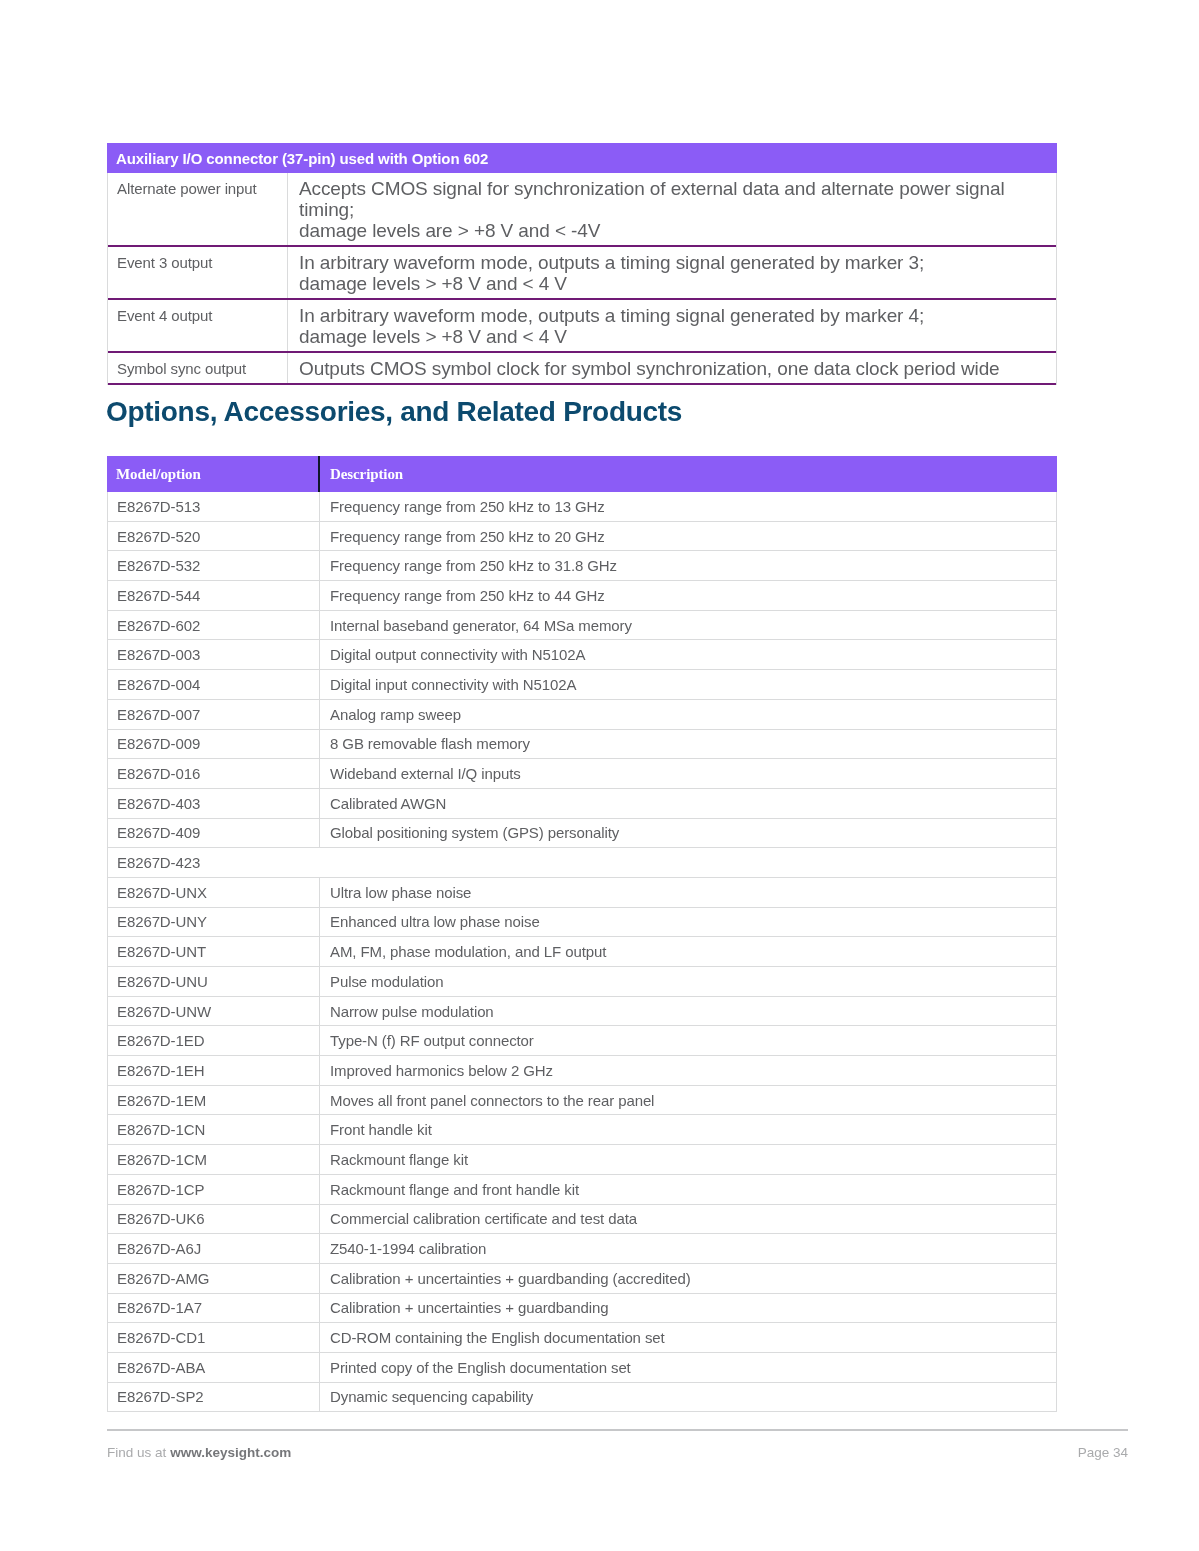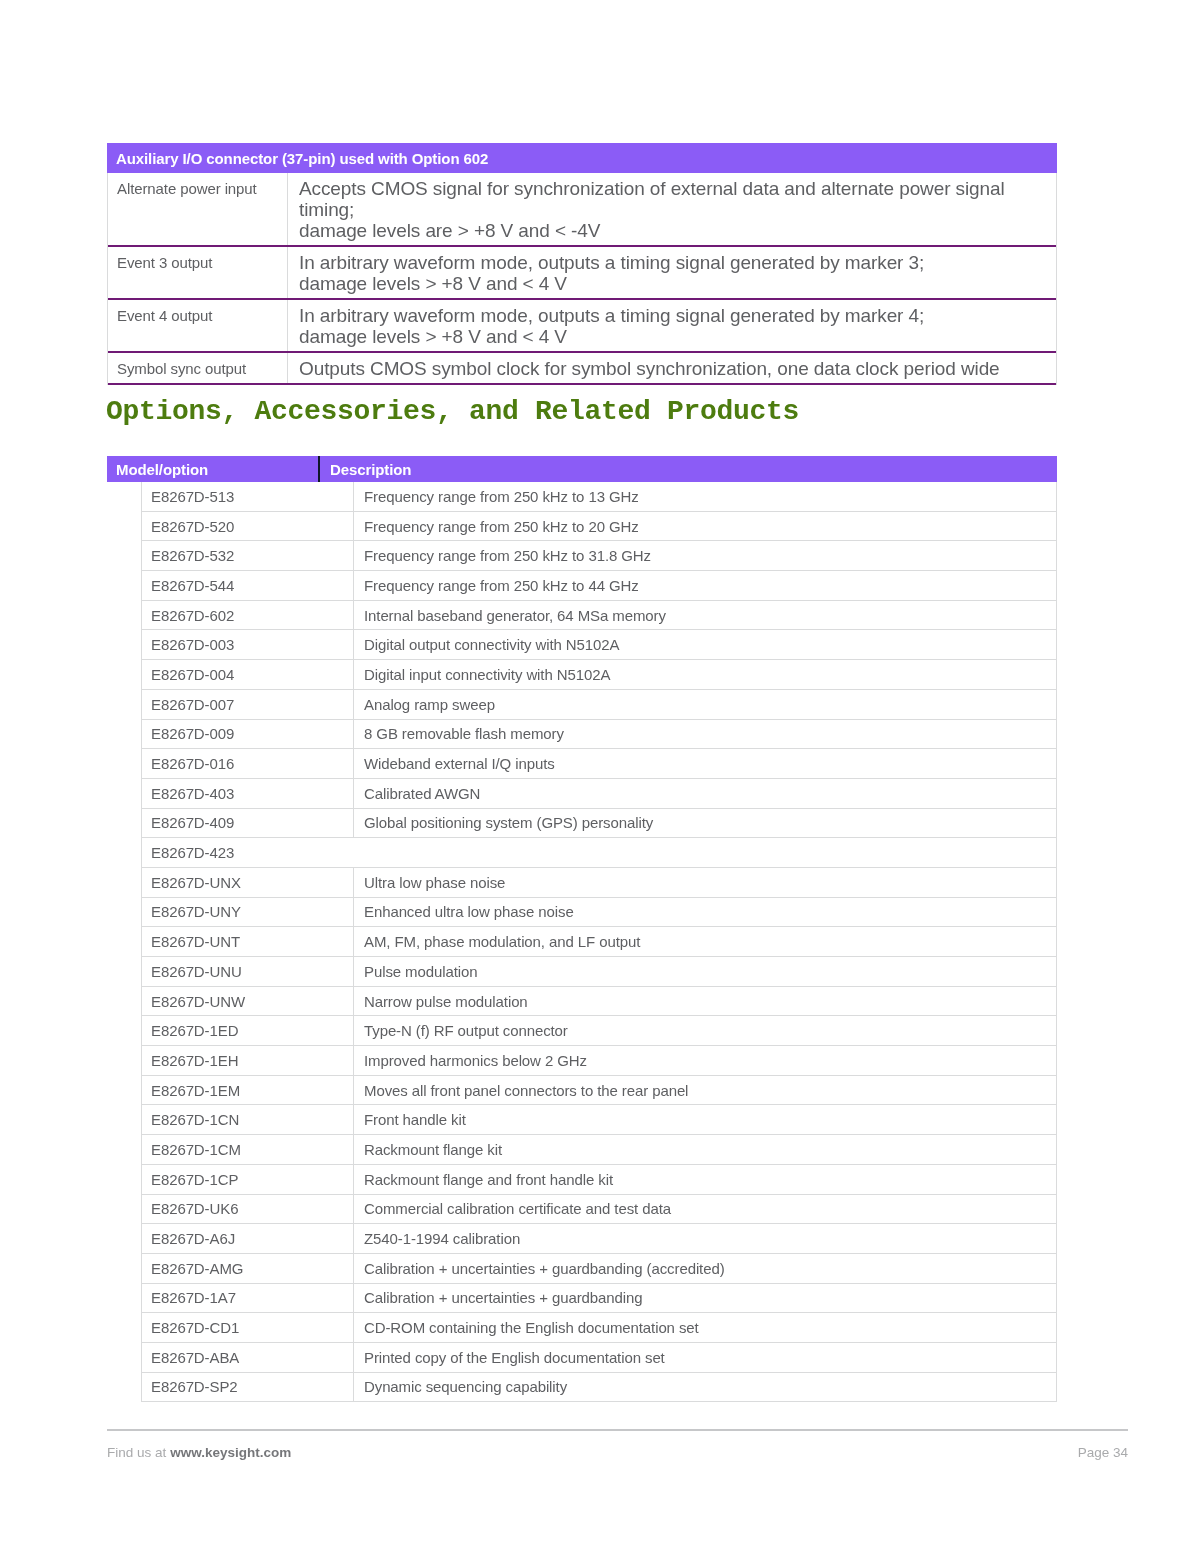--- a/index.html
+++ b/index.html
@@ -35,30 +35,29 @@
   }
   .ac2{
     flex:1;box-sizing:border-box;
     border-left:1px solid #DADBDC;
     padding:5px 8px 4px 11px;
     font-size:19px;line-height:21px;color:#5E5F62;letter-spacing:-0.1px;
   }
   
   .section-heading{
     position:absolute;left:106px;top:396px;margin:0;
-    font-size:28px;font-weight:bold;color:#4d7c0f;letter-spacing:-0.3px;
+    font-size:28px;font-weight:bold;color:#0c4a6e;letter-spacing:-0.3px;
     white-space:nowrap;
-    font-family:Liberation Mono, monospace;
   }
   
   .opt{top:456px;}
-  .opt .t-header{height:26px;}
+  .opt .t-header{height:36px;font-family:Liberation Serif, serif;}
   .hc1{width:211px;flex:none;box-sizing:border-box;padding-left:9px;}
   .hc2{flex:1;box-sizing:border-box;padding-left:10px;border-left:2px solid #0f172a;height:100%;display:flex;align-items:center;}
-  .opt-body{border-left:1px solid #DADBDC;border-right:1px solid #DADBDC;margin-left:34px;}
+  .opt-body{border-left:1px solid #DADBDC;border-right:1px solid #DADBDC;}
   .orow{
     display:flex;align-items:stretch;
     height:29.7px;box-sizing:border-box;
     border-bottom:1px solid #DADBDC;
     font-size:15px;color:#5E5F62;letter-spacing:-0.1px;
   }
   .oc1{width:211px;flex:none;box-sizing:border-box;padding-left:9px;display:flex;align-items:center;}
   .oc2{flex:1;box-sizing:border-box;border-left:1px solid #DADBDC;padding-left:10px;display:flex;align-items:center;}
   
   .footer-rule{position:absolute;left:107px;top:1429px;width:1021px;height:2px;background:#C6C7C9;}

